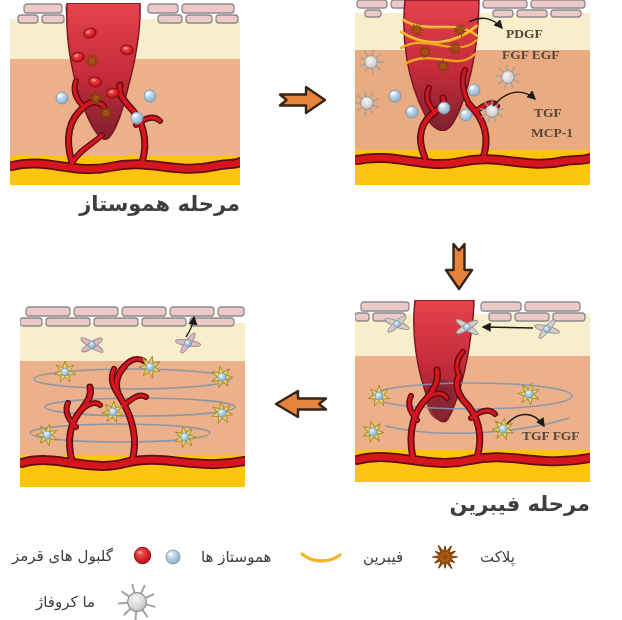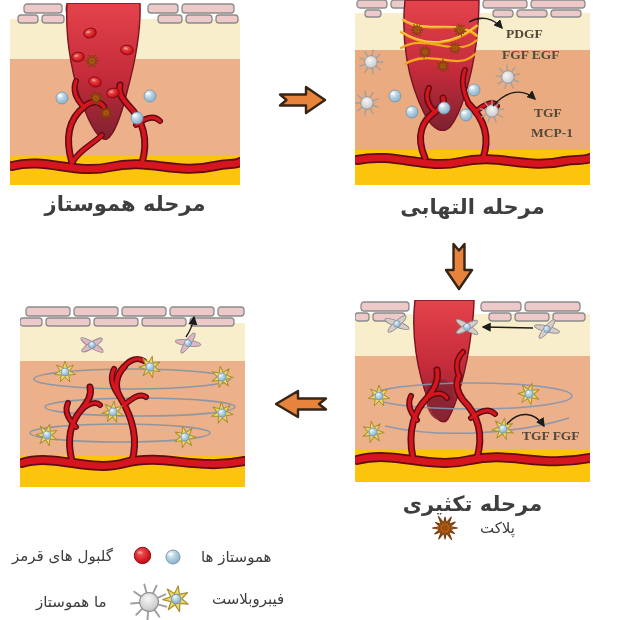--- a/index.html
+++ b/index.html
@@ -3,21 +3,21 @@
 <meta charset="utf-8">
 <style>
   html,body{margin:0;padding:0;background:#ffffff;}
   #stage{
     position:relative;width:622px;height:620px;background:#ffffff;
     font-family:"DejaVu Sans", sans-serif;overflow:hidden;
   }
   .panel{position:absolute;}
   svg{display:block;}
   .stage-label{
-    position:absolute;direction:rtl;text-align:center;color:#3e3e3e;
+    position:absolute;direction:rtl;text-align:right;color:#3e3e3e;
     font-size:21px;font-weight:600;letter-spacing:0;white-space:nowrap;
   }
   .legend-item{position:absolute;display:flex;align-items:center;gap:20px;}
   .legend-label{
     direction:rtl;color:#3d3d3d;font-size:15px;white-space:nowrap;font-weight:500;
   }
   .gf-text{
     font-family:"Liberation Serif", serif;font-size:13.5px;font-weight:bold;fill:#55483a;
   }
   .brick{fill:#eec9ca;stroke:#8b8b8b;stroke-width:1.3;}
@@ -209,21 +209,20 @@
     </g>
     <g>
       <path class="ann" d="M114,22 C126,15 138,18 147,28" marker-end="url(#ah)"></path>
       <path class="ann" d="M138,106 C152,90 168,88 180,99" marker-end="url(#ah)"></path>
       <text class="gf-text" x="151" y="38">PDGF</text>
       <text class="gf-text" x="147" y="59">FGF EGF</text>
       <text class="gf-text" x="179" y="117">TGF</text>
       <text class="gf-text" x="176" y="137">MCP-1</text>
     </g>
   </svg>
-  <div class="stage-label" style="left:355px;top:195px;width:235px">مرحله التهابی</div>
 
   <svg class="panel" style="left:355px;top:300px" width="235" height="182" viewBox="0 0 235 182">
     <g>
       <rect x="0" y="14" width="235" height="42" fill="#f8eecb"></rect>
       <rect x="0" y="56" width="235" height="94" fill="#ecb08a"></rect>
       <rect x="0" y="150" width="235" height="32" fill="#fdc40d"></rect>
     </g>
     <g>
       <rect class="brick" x="6" y="2" width="48" height="9" rx="3"></rect>
       <rect class="brick" x="126" y="2" width="40" height="9" rx="3"></rect>
@@ -266,21 +265,21 @@
       <use href="#fibro" transform="translate(24,96)"></use>
       <use href="#fibro" transform="translate(174,94) rotate(15)"></use>
       <use href="#fibro" transform="translate(18,132) rotate(-10)"></use>
       <use href="#fibro" transform="translate(148,129) rotate(8)"></use>
     </g>
     <g>
       <path class="ann" d="M152,124 C164,110 180,112 189,126" marker-end="url(#ah)"></path>
       <text class="gf-text" x="167" y="140">TGF FGF</text>
     </g>
   </svg>
-  <div class="stage-label" style="left:355px;top:492px;width:235px">مرحله تکثیری</div>
+  <div class="stage-label" style="left:355px;top:492px;width:235px">مرحله فیبرین</div>
 
   <svg class="panel" style="left:20px;top:305px" width="225" height="182" viewBox="0 0 225 182">
     <g>
       <rect x="0" y="18" width="225" height="38" fill="#f8eecb"></rect>
       <rect x="0" y="56" width="225" height="94" fill="#ecb08a"></rect>
       <rect x="0" y="150" width="225" height="32" fill="#fdc40d"></rect>
     </g>
     <g>
       <rect class="brick" x="6" y="2" width="44" height="9" rx="3"></rect>
       <rect class="brick" x="54" y="2" width="44" height="9" rx="3"></rect>
@@ -351,36 +350,36 @@
   </div>
 
   <div class="legend-item" style="left:165px;top:548px">
     <svg width="16" height="16" viewBox="0 0 16 16">
       <circle cx="8" cy="8" r="7" fill="url(#neutGrad)" stroke="#6f94ad" stroke-width="0.9"></circle>
       <ellipse cx="5.6" cy="5.2" rx="2.3" ry="1.4" fill="#ffffff" opacity="0.85"></ellipse>
     </svg>
     <span class="legend-label">هموستاز ها</span>
   </div>
 
-
-  <div class="legend-item" style="left:430px;top:514px">
+  <div class="legend-item" style="left:299px;top:548px">
+    <svg width="44" height="17" viewBox="0 0 44 17">
+      <path d="M3,5 C14,14 30,14 41,6" fill="none" stroke="#f5b32a" stroke-width="3.2" stroke-linecap="round"></path>
+    </svg>
+    <span class="legend-label">فیبرین</span>
+  </div>
+
+  <div class="legend-item" style="left:430px;top:543px">
     <svg width="30" height="28" viewBox="0 0 30 28">
       <use href="#plate" transform="translate(15,14) scale(1.55)"></use>
     </svg>
     <span class="legend-label">پلاکت</span>
   </div>
 
   <div class="legend-item" style="left:36px;top:582px">
-    <span class="legend-label">ما هموستاز</span>
+    <span class="legend-label">ما کروفاژ</span>
     <svg width="44" height="40" viewBox="0 0 44 40">
       <use href="#mac" transform="translate(22,20) scale(1.5) rotate(15)"></use>
     </svg>
   </div>
 
-  <div class="legend-item" style="left:160px;top:584px">
-    <svg width="32" height="30" viewBox="0 0 32 30">
-      <use href="#fibro" transform="translate(16,15) scale(1.2) rotate(10)"></use>
-    </svg>
-    <span class="legend-label">فیبروبلاست</span>
-  </div>
 
 
 </div>
 
 </body></html>

